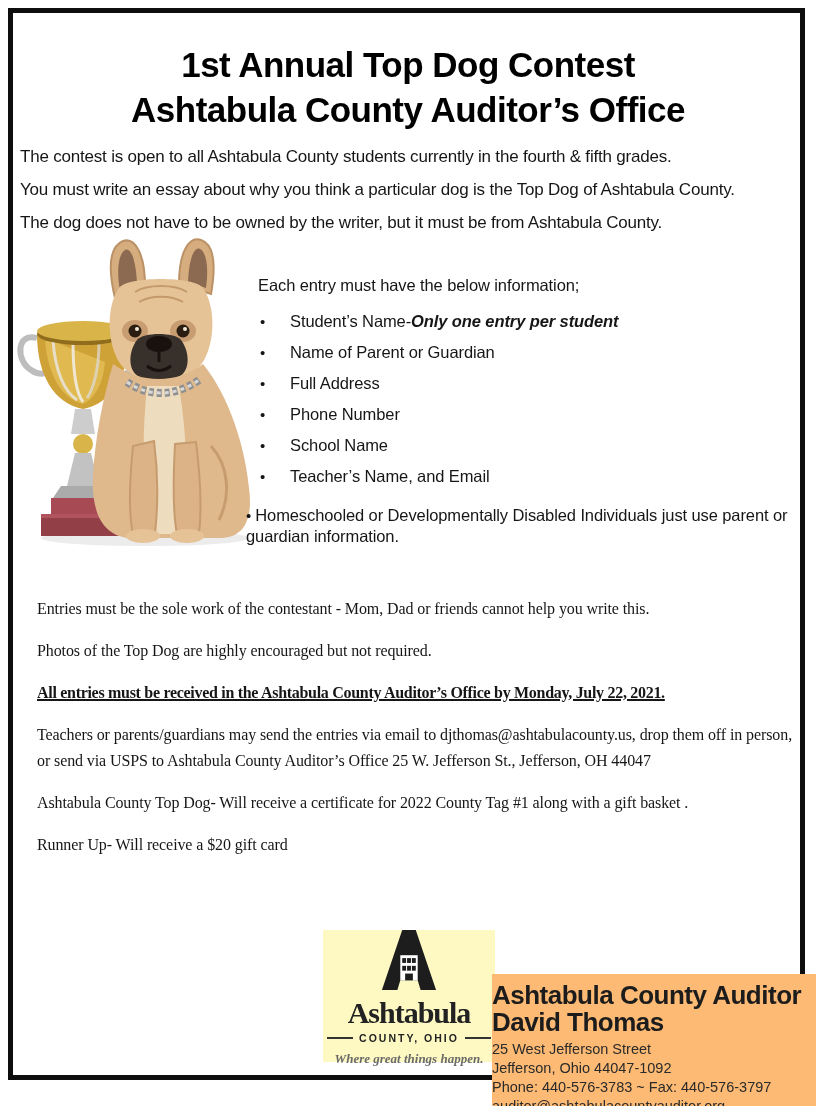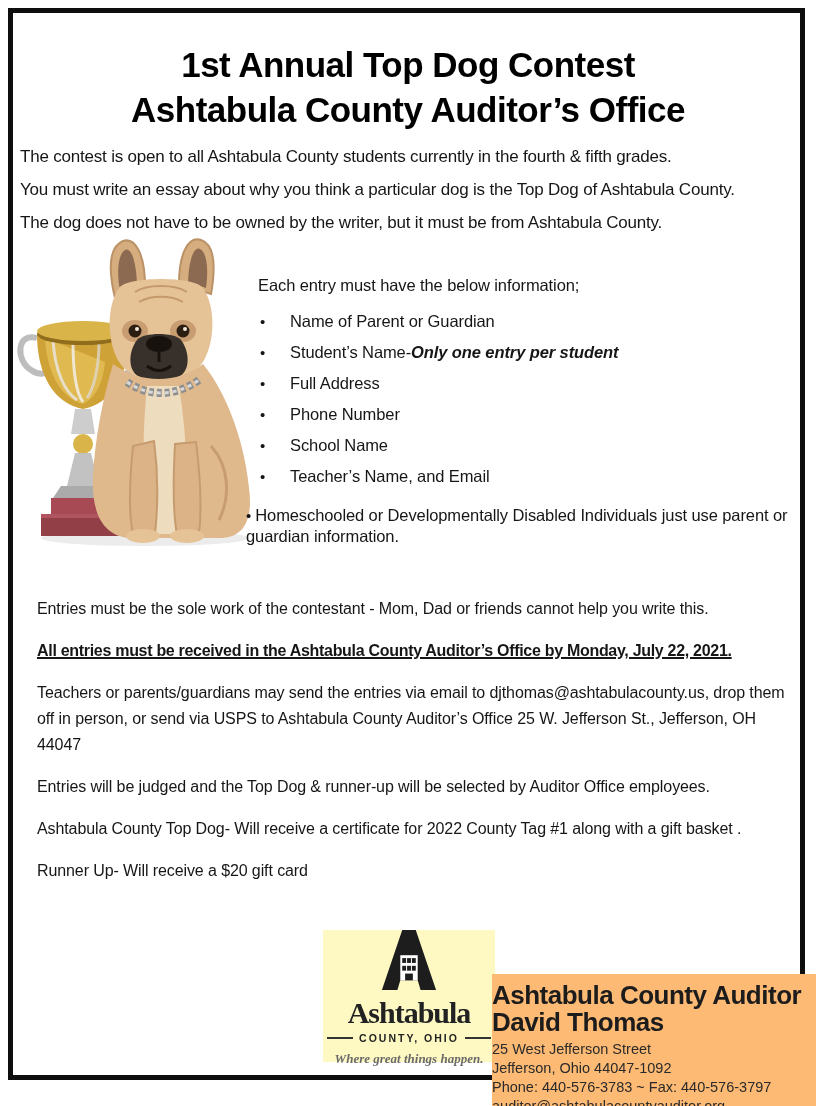--- a/index.html
+++ b/index.html
@@ -13,21 +13,21 @@
   .intro .b{font-weight:400;}
   .photo{position:absolute;left:15px;top:234px;width:240px;height:316px;background:#fff;z-index:2;}
   .entry{position:absolute;left:246px;top:276px;width:556px;z-index:2;font-size:16.5px;letter-spacing:-0.1px;}
   .entry-heading{margin:0 0 18px 12px;}
   .bullet-row{display:flex;margin:0 0 14px 14px;line-height:17px;}
   .bullet-row::before{content:"•";width:30px;flex:0 0 30px;font-size:15px;}
   .bullet-row .bi{font-weight:700;font-style:italic;}
   .last-bullet{margin:20px 0 0 0;line-height:21px;}
   .last-bullet::before{content:"•  ";font-size:15px;}
   .body{position:absolute;left:37px;top:596px;width:764px;z-index:2;font-size:16px;line-height:26px;letter-spacing:-0.1px;}
-  .body p{margin:0 0 16px 0;}
+  .body p{margin:0 0 16px 0;font-family:Liberation Serif, serif;}
   .deadline{font-weight:700;text-decoration:underline;text-decoration-thickness:2px;white-space:nowrap;letter-spacing:-0.3px;}
   .footer-logo{position:absolute;left:323px;top:930px;width:172px;height:132px;background:#fef9c3;z-index:3;
                text-align:center;color:#222;}
   .logo-name{font-family:"Liberation Serif", serif;font-weight:700;font-size:30px;line-height:30px;letter-spacing:-1px;margin-top:2px;}
   .logo-county{display:flex;align-items:center;justify-content:center;gap:6px;margin-top:4px;}
   .logo-county .rule{width:26px;border-top:2px solid #333;}
   .logo-county .txt{font-size:10.5px;font-weight:700;letter-spacing:2px;}
   .logo-tagline{font-family:"Liberation Serif", serif;font-style:italic;font-weight:700;
                 font-size:13px;color:#6a6a6a;margin-top:7px;}
   .footer-info{position:absolute;left:492px;top:974px;width:324px;height:132px;background:#fdba74;z-index:3;
@@ -102,45 +102,45 @@
         <ellipse cx="172" cy="302" rx="17" ry="7" fill="#e6c397"></ellipse>
         <path d="M112,148 C134,163 160,163 184,146" fill="none" stroke="#8f8f8f" stroke-width="8" stroke-dasharray="5 3"></path>
         <path d="M112,148 C134,163 160,163 184,146" fill="none" stroke="#d8d8d8" stroke-width="3" stroke-dasharray="4 4"></path>
       </g>
     </svg>
   </div>
 
   <div class="entry">
     <p class="entry-heading">Each entry must have the below information;</p>
     <div class="bullet-row">
-        <span>Name of Parent or Guardian</span>
+        <span><span>Student’s Name-</span><span class="bi">Only one entry per student</span></span>
       </div>
     <div class="bullet-row">
-        <span><span>Student’s Name-</span><span class="bi">Only one entry per student</span></span>
+        <span>Name of Parent or Guardian</span>
       </div>
     <div class="bullet-row">
         <span>Full Address</span>
       </div>
     <div class="bullet-row">
         <span>Phone Number</span>
       </div>
     <div class="bullet-row">
         <span>School Name</span>
       </div>
     <div class="bullet-row">
         <span>Teacher’s Name, and Email</span>
       </div>
     <p class="last-bullet"><span>Homeschooled or Developmentally Disabled Individuals just use parent or guardian information.</span></p>
   </div>
 
   <div class="body">
     <p>Entries must be the sole work of the contestant - Mom, Dad or friends  cannot help you write this.</p>
+    <p>Photos of the Top Dog are highly encouraged but not required.</p>
     <p class="deadline">All entries must be received in the Ashtabula County Auditor’s Office by Monday, July 22, 2021.</p>
     <p>Teachers or parents/guardians may send the entries via email to djthomas@ashtabulacounty.us, drop them off in person, or send via USPS to Ashtabula County Auditor’s Office 25 W. Jefferson St., Jefferson, OH 44047</p>
-    <p>Entries will be judged and the Top Dog &amp; runner-up will be selected by Auditor Office  employees.</p>
     <p>Ashtabula County Top Dog- Will receive a certificate for 2022 County Tag #1 along with a gift basket .</p>
     <p>Runner Up- Will receive a $20 gift card</p>
   </div>
 
   <div class="footer-logo">
     <svg width="58" height="62" viewBox="0 0 60 64">
       <polygon points="23,0 37,0 58,62 42,62 39,52 21,52 18,62 2,62" fill="#1d1d1d"></polygon>
       <rect x="21" y="26" width="18" height="26" fill="#ffffff"></rect>
       <rect x="23" y="29" width="4" height="5" fill="#1d1d1d"></rect>
       <rect x="28" y="29" width="4" height="5" fill="#1d1d1d"></rect>

